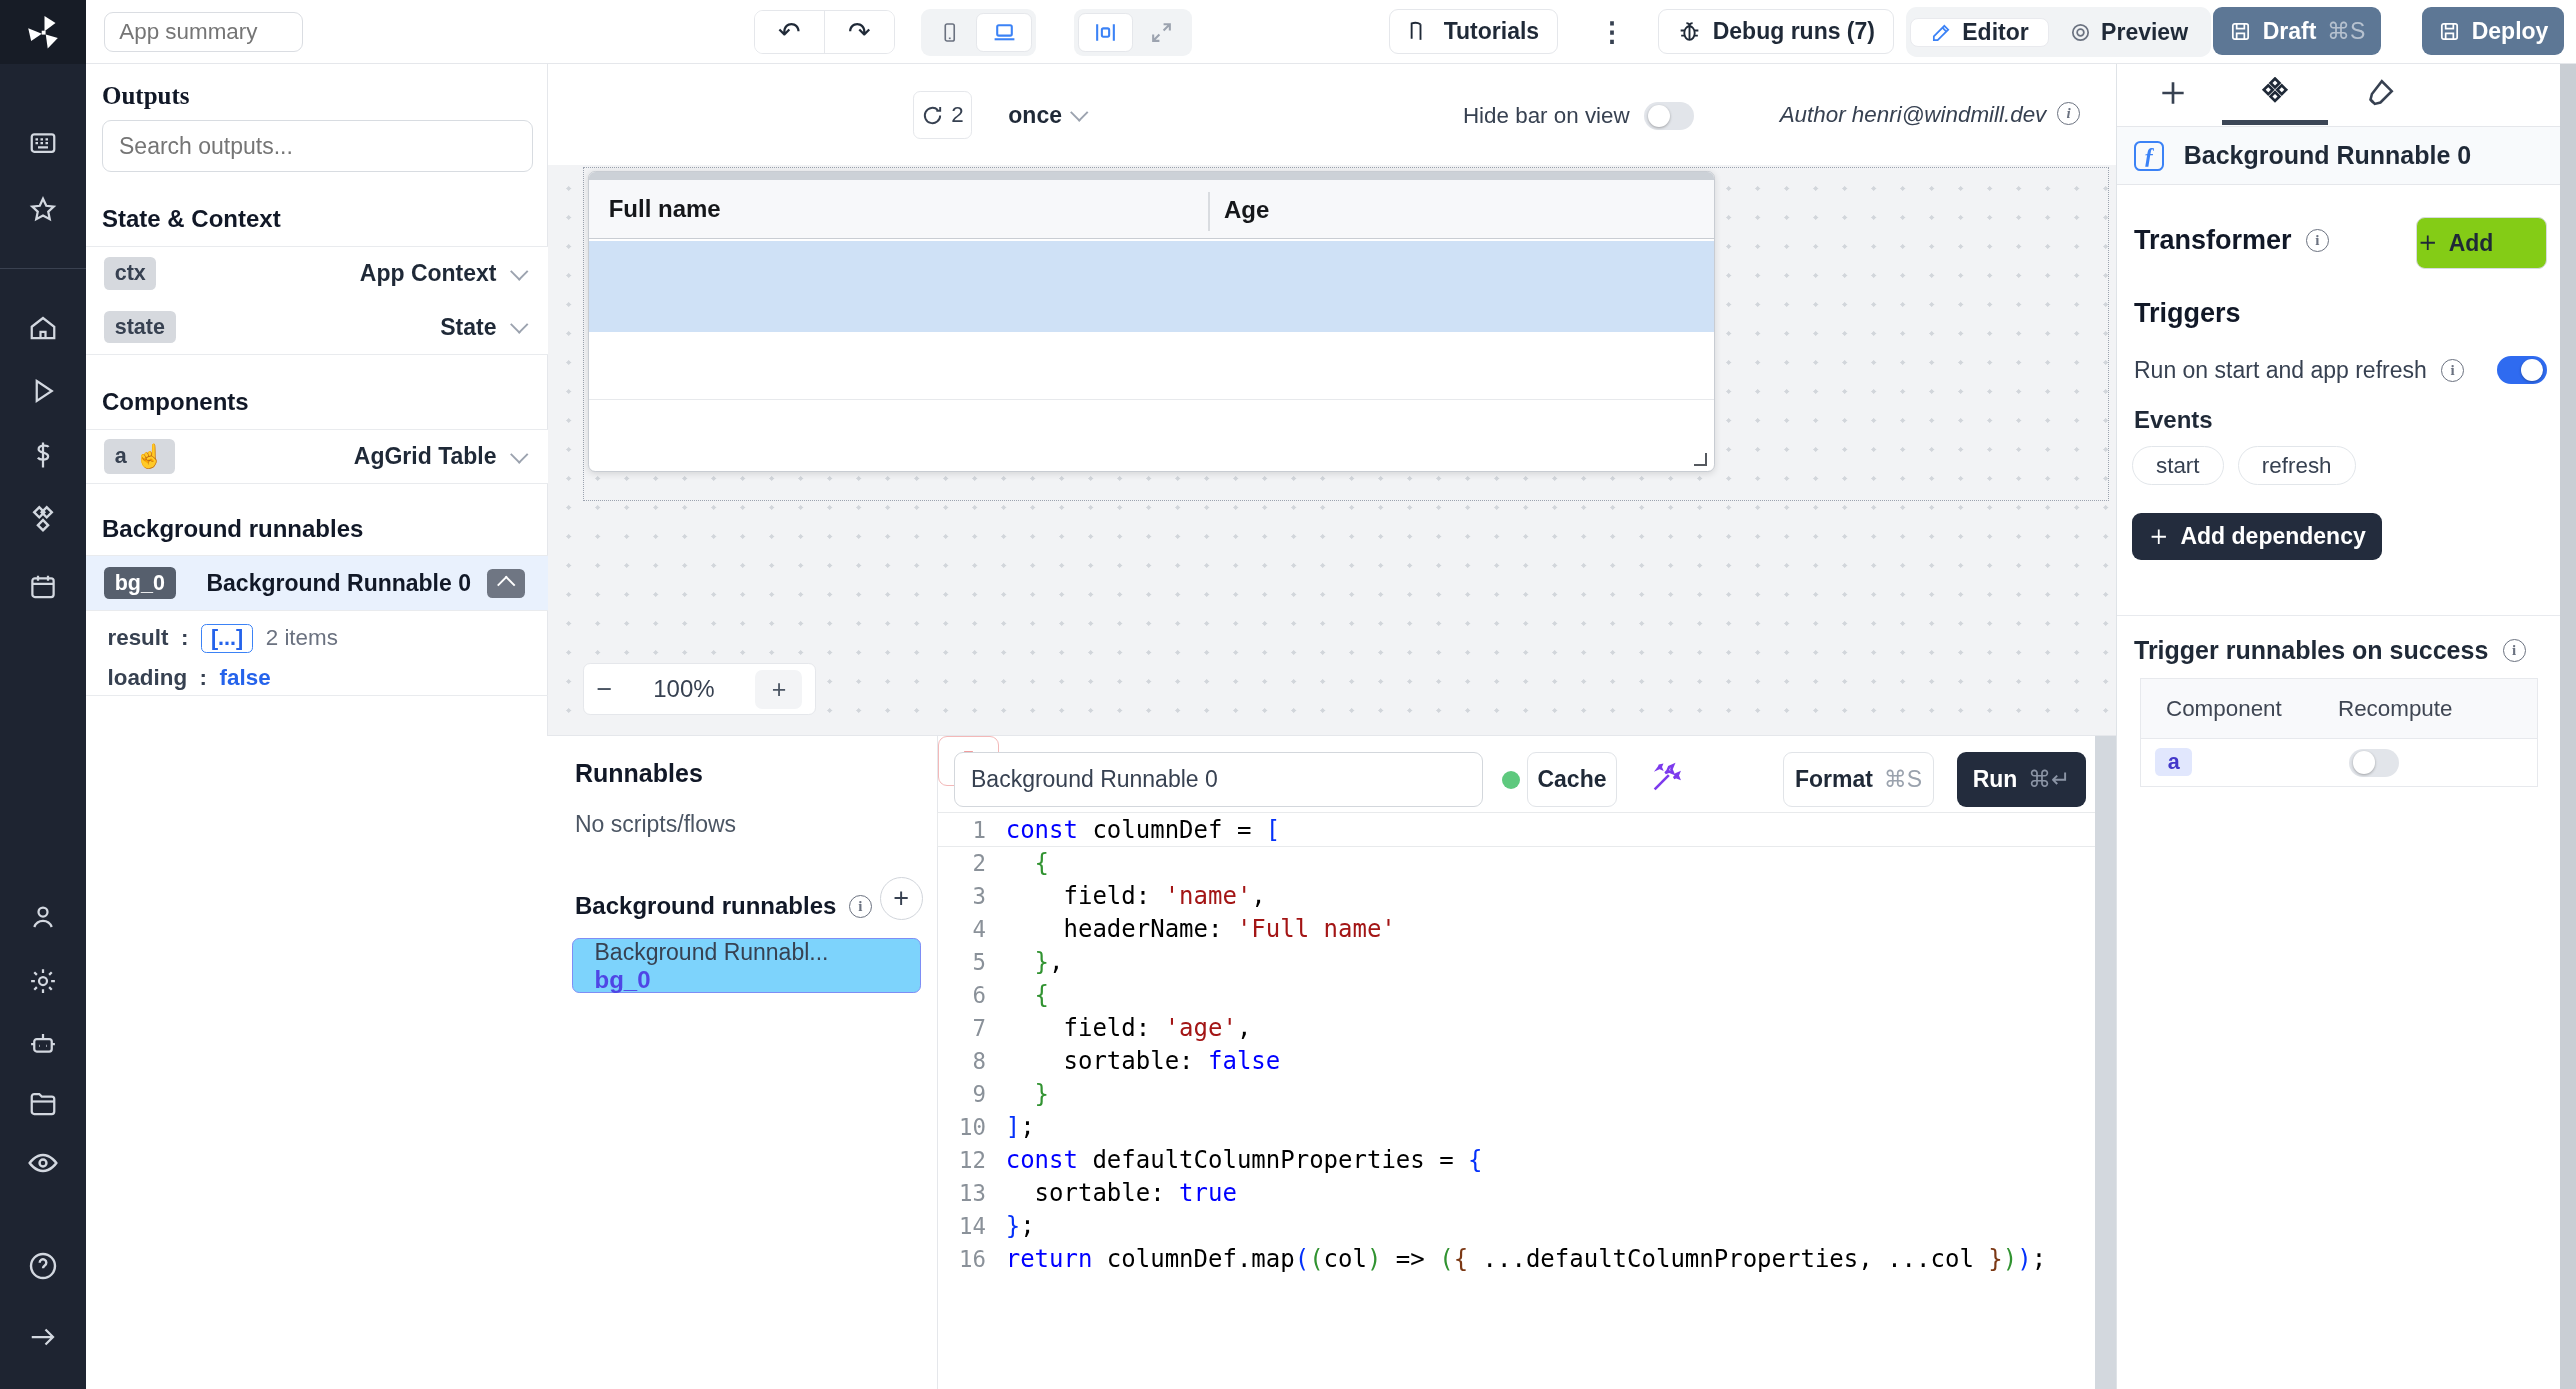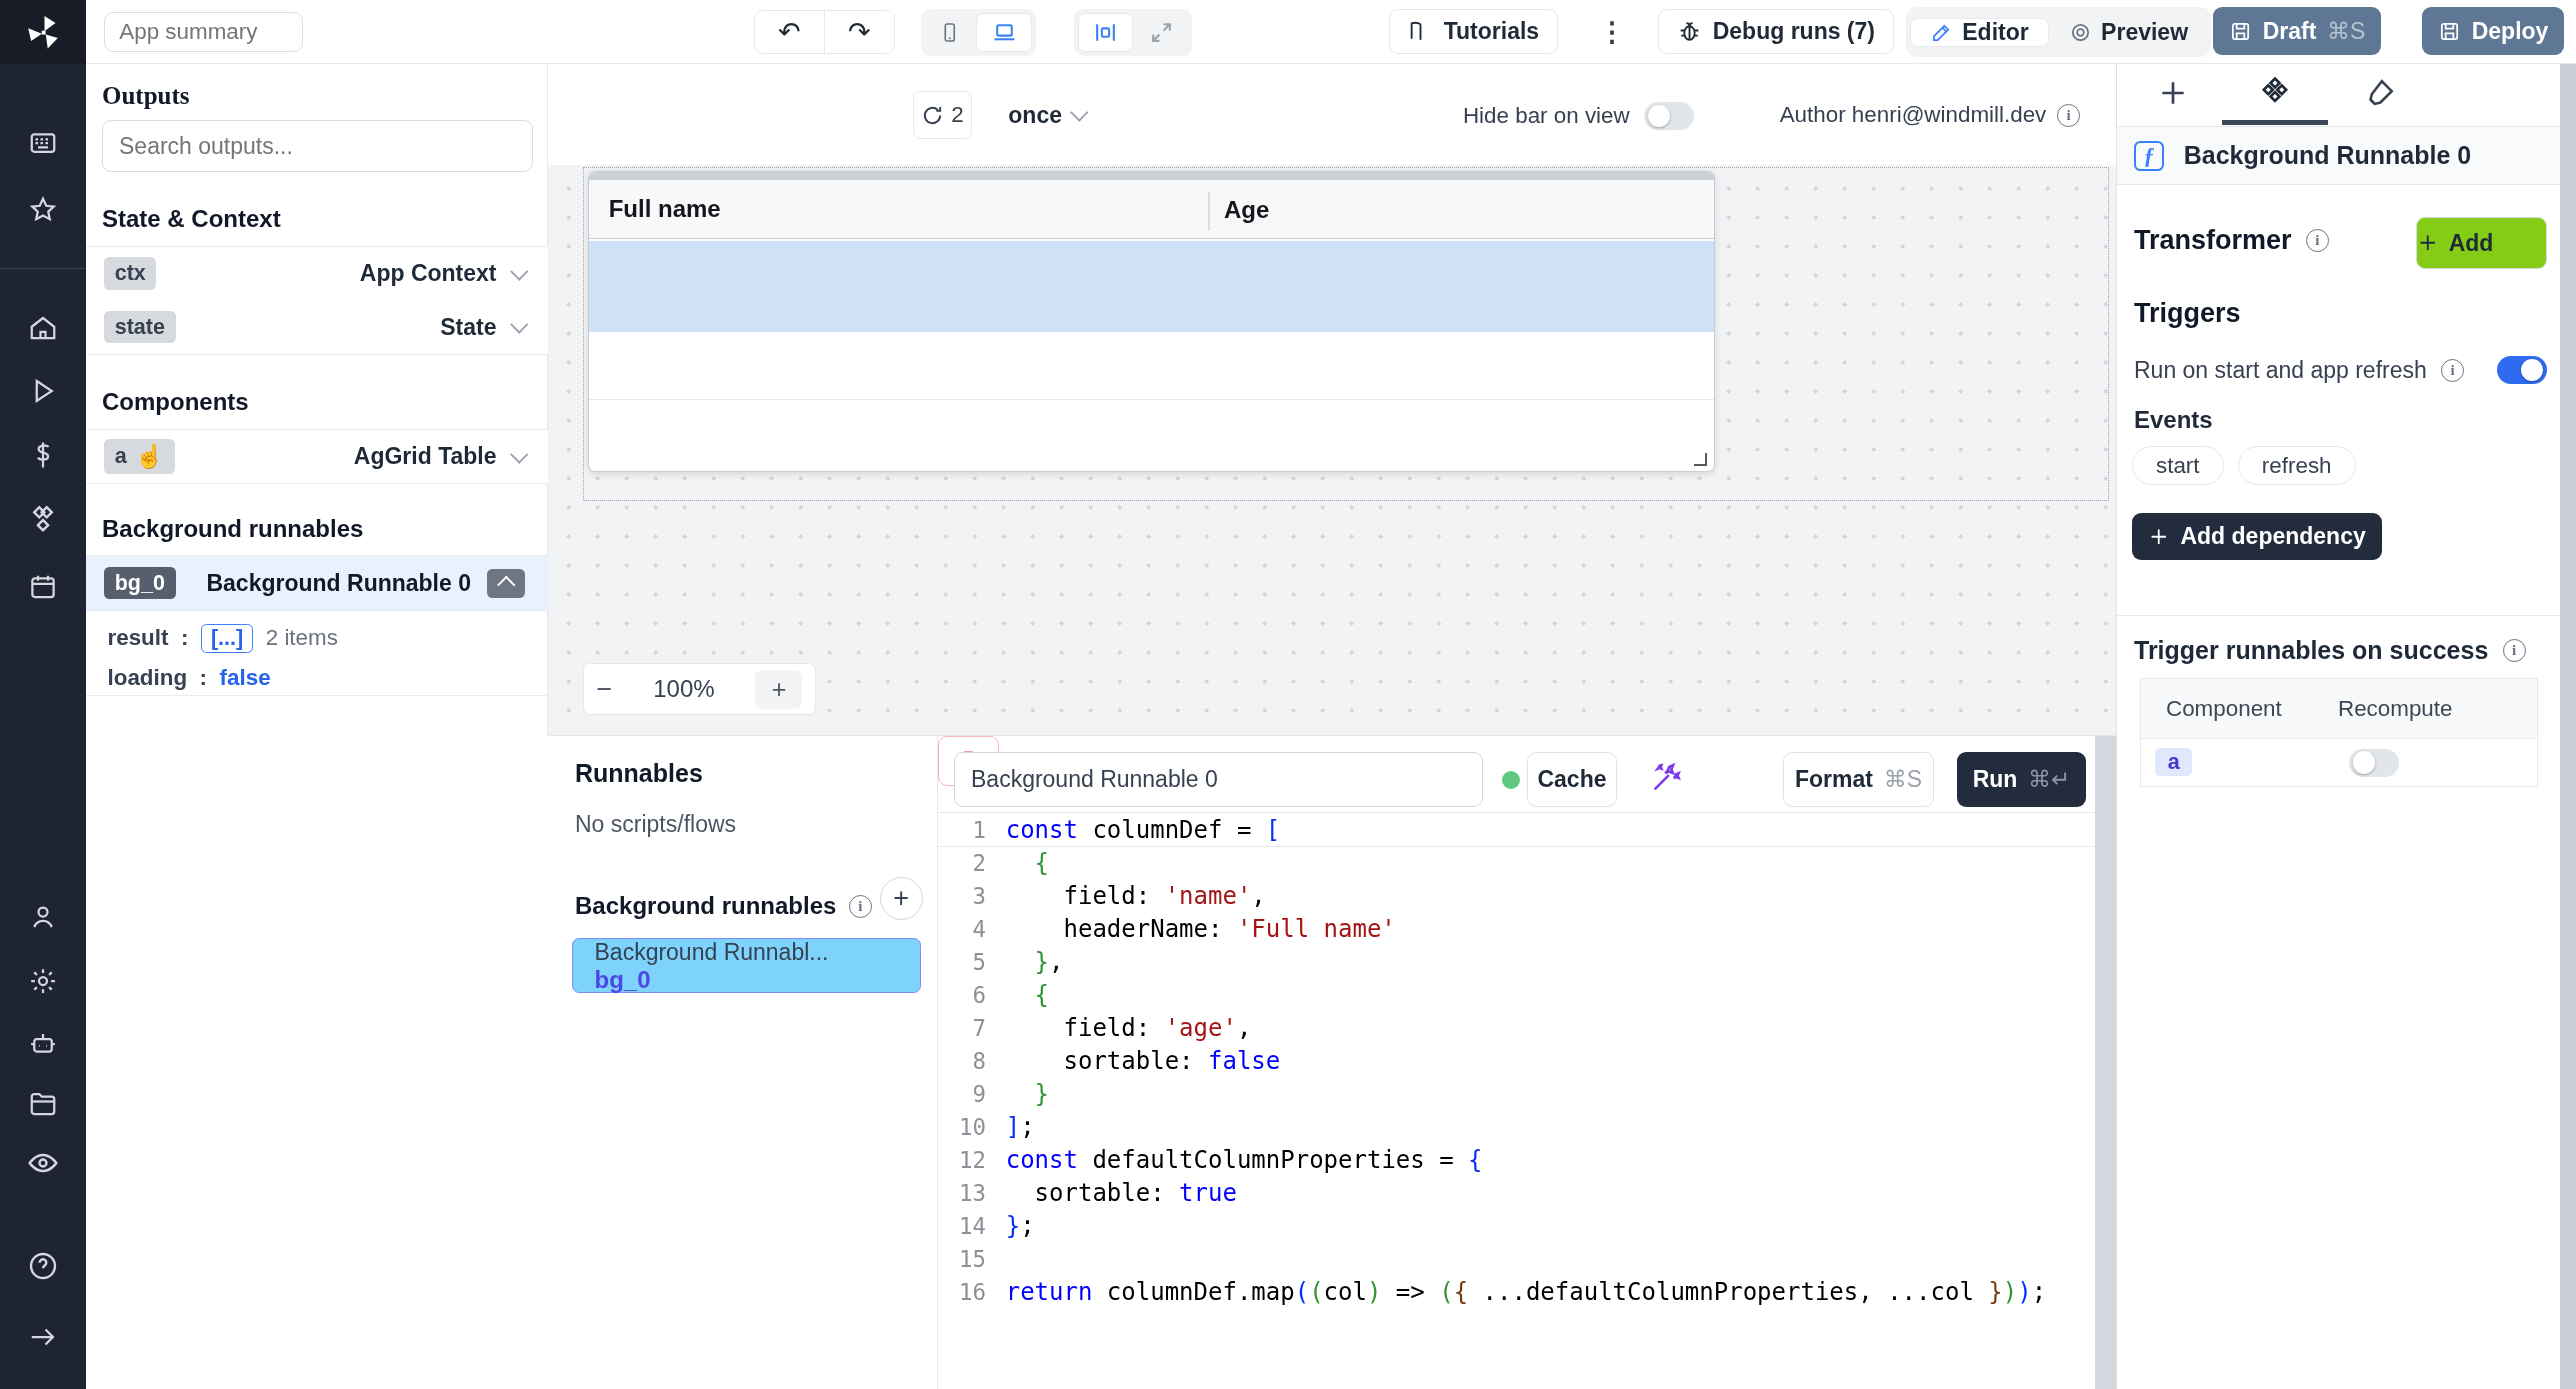--- a/index.html
+++ b/index.html
@@ -43,21 +43,21 @@
   #draft-btn { left:2127px; top:7.2px; }
   #deploy-btn { left:2336px; top:7.2px; }
 
   
   #strip { left:547px; top:64px; width:1569px; height:102px; background:#fff; border-bottom:0.9px solid #e5e7eb; }
   #refresh-box { left:366px; top:27px; width:59px; height:48px; border:0.9px solid #e5e7eb; border-radius:7.2px;
      display:flex; align-items:center; justify-content:center; gap:7.2px; font-size:22.4px; color:#374151; }
   #interval-dd { left:447px; top:27px; height:48px; display:flex; align-items:center; gap:10.7px; padding:0 14.3px;
      font-size:23px; font-weight:bold; color:#1f2937; }
   #hidebar { right:422px; top:38px; display:flex; align-items:center; gap:14.3px; font-size:22.4px; color:#374151; }
-  #author { right:36px; top:38px; display:flex; align-items:center; gap:10.7px; font-size:22.4px; color:#374151; }
+  #author { right:36px; top:38px; display:flex; align-items:flex-start; gap:10.7px; font-size:22.4px; color:#374151;font-style:italic; }
 
   .toggle { width:50px; height:28px; border-radius:14.3px; background:#e2e5ea; position:relative; }
   .toggle .knob { position:absolute; top:2.7px; left:3.6px; width:22.4px; height:22.4px; border-radius:50%; background:#fff;
      box-shadow:0 0.9px 2.7px rgba(0,0,0,.3); }
   .toggle.on { background:#2f6bf0; }
   .toggle.on .knob { left:24px; }
 
   .info-i { width:23px; height:23px; border:1.8px solid #6b7280; border-radius:50%; color:#6b7280; font-size:15px;
      display:inline-flex; align-items:center; justify-content:center; font-weight:bold; font-family:"Liberation Serif",serif; }
 
@@ -490,21 +490,20 @@
       <div class="cl"><span class="ln">4</span><span class="ct"><span class="tk-p">    headerName: </span><span class="tk-s">'Full name'</span></span></div>
       <div class="cl"><span class="ln">5</span><span class="ct"><span class="tk-p">  </span><span class="tk-b2">}</span><span class="tk-p">,</span></span></div>
       <div class="cl"><span class="ln">6</span><span class="ct"><span class="tk-p">  </span><span class="tk-b2">{</span></span></div>
       <div class="cl"><span class="ln">7</span><span class="ct"><span class="tk-p">    field: </span><span class="tk-s">'age'</span><span class="tk-p">,</span></span></div>
       <div class="cl"><span class="ln">8</span><span class="ct"><span class="tk-p">    sortable: </span><span class="tk-k">false</span></span></div>
       <div class="cl"><span class="ln">9</span><span class="ct"><span class="tk-p">  </span><span class="tk-b2">}</span></span></div>
       <div class="cl"><span class="ln">10</span><span class="ct"><span class="tk-b1">]</span><span class="tk-p">;</span></span></div>
       <div class="cl"><span class="ln">12</span><span class="ct"><span class="tk-k">const </span><span class="tk-p">defaultColumnProperties = </span><span class="tk-b1">{</span></span></div>
       <div class="cl"><span class="ln">13</span><span class="ct"><span class="tk-p">  sortable: </span><span class="tk-k">true</span></span></div>
       <div class="cl"><span class="ln">14</span><span class="ct"><span class="tk-b1">}</span><span class="tk-p">;</span></span></div>
-      <div class="cl"><span class="ln">15</span><span class="ct"></span></div>
       <div class="cl"><span class="ln">16</span><span class="ct"><span class="tk-k">return </span><span class="tk-p">columnDef.map</span><span class="tk-b1">(</span><span class="tk-b2">(</span><span class="tk-p">col</span><span class="tk-b2">)</span><span class="tk-p"> =&gt; </span><span class="tk-b2">(</span><span class="tk-b3">{</span><span class="tk-p"> ...defaultColumnProperties, ...col </span><span class="tk-b3">}</span><span class="tk-b2">)</span><span class="tk-b1">)</span><span class="tk-p">;</span></span></div>
     </div>
   <div id="code-scroll" style="top:77px"></div>
   <div class="ed-scroll-ext"></div>
 </div>
 
 <div id="rightp" class="abs">
   <div id="rp-tabs">
     <div class="rp-tab" style="left:40px">
       <svg width="32" height="32" viewBox="0 0 24 24" fill="none" stroke="#374151" stroke-width="2">

